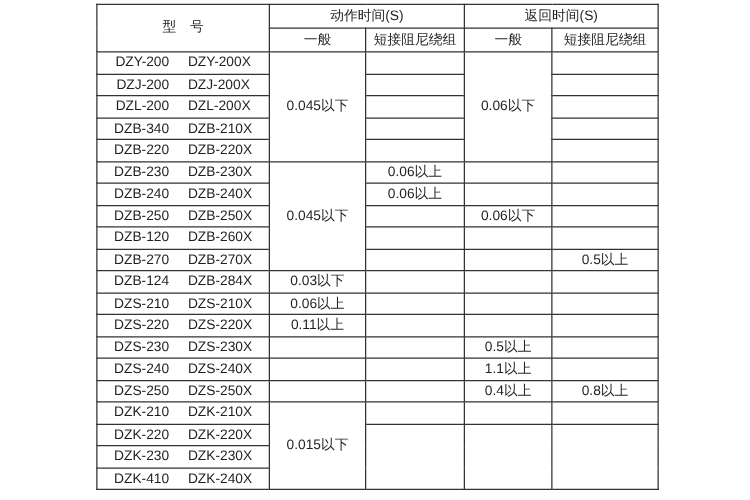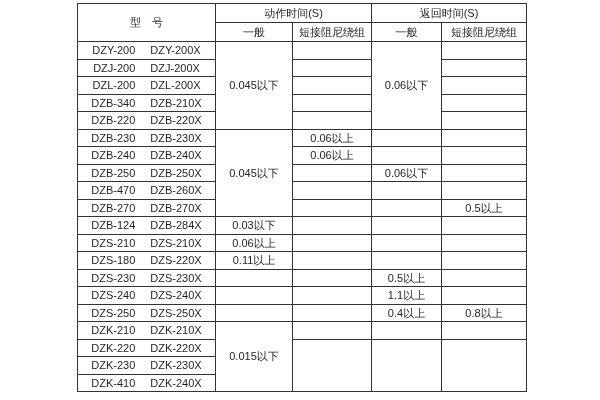--- a/index.html
+++ b/index.html
@@ -98,21 +98,21 @@
         <td></td>
         <td></td>
       </tr>
       <tr>
         <td class="model-cell"><span>DZB-250</span><span>DZB-250X</span></td>
         <td></td>
         <td>0.06以下</td>
         <td></td>
       </tr>
       <tr>
-        <td class="model-cell"><span>DZB-470</span><span>DZB-260X</span></td>
+        <td class="model-cell"><span>DZB-120</span><span>DZB-260X</span></td>
         <td></td>
         <td></td>
         <td></td>
       </tr>
       <tr>
         <td class="model-cell"><span>DZB-270</span><span>DZB-270X</span></td>
         <td></td>
         <td></td>
         <td>0.5以上</td>
       </tr>
@@ -124,21 +124,21 @@
         <td></td>
       </tr>
       <tr>
         <td class="model-cell"><span>DZS-210</span><span>DZS-210X</span></td>
         <td>0.06以上</td>
         <td></td>
         <td></td>
         <td></td>
       </tr>
       <tr>
-        <td class="model-cell"><span>DZS-180</span><span>DZS-220X</span></td>
+        <td class="model-cell"><span>DZS-220</span><span>DZS-220X</span></td>
         <td>0.11以上</td>
         <td></td>
         <td></td>
         <td></td>
       </tr>
       <tr>
         <td class="model-cell"><span>DZS-230</span><span>DZS-230X</span></td>
         <td></td>
         <td></td>
         <td>0.5以上</td>

